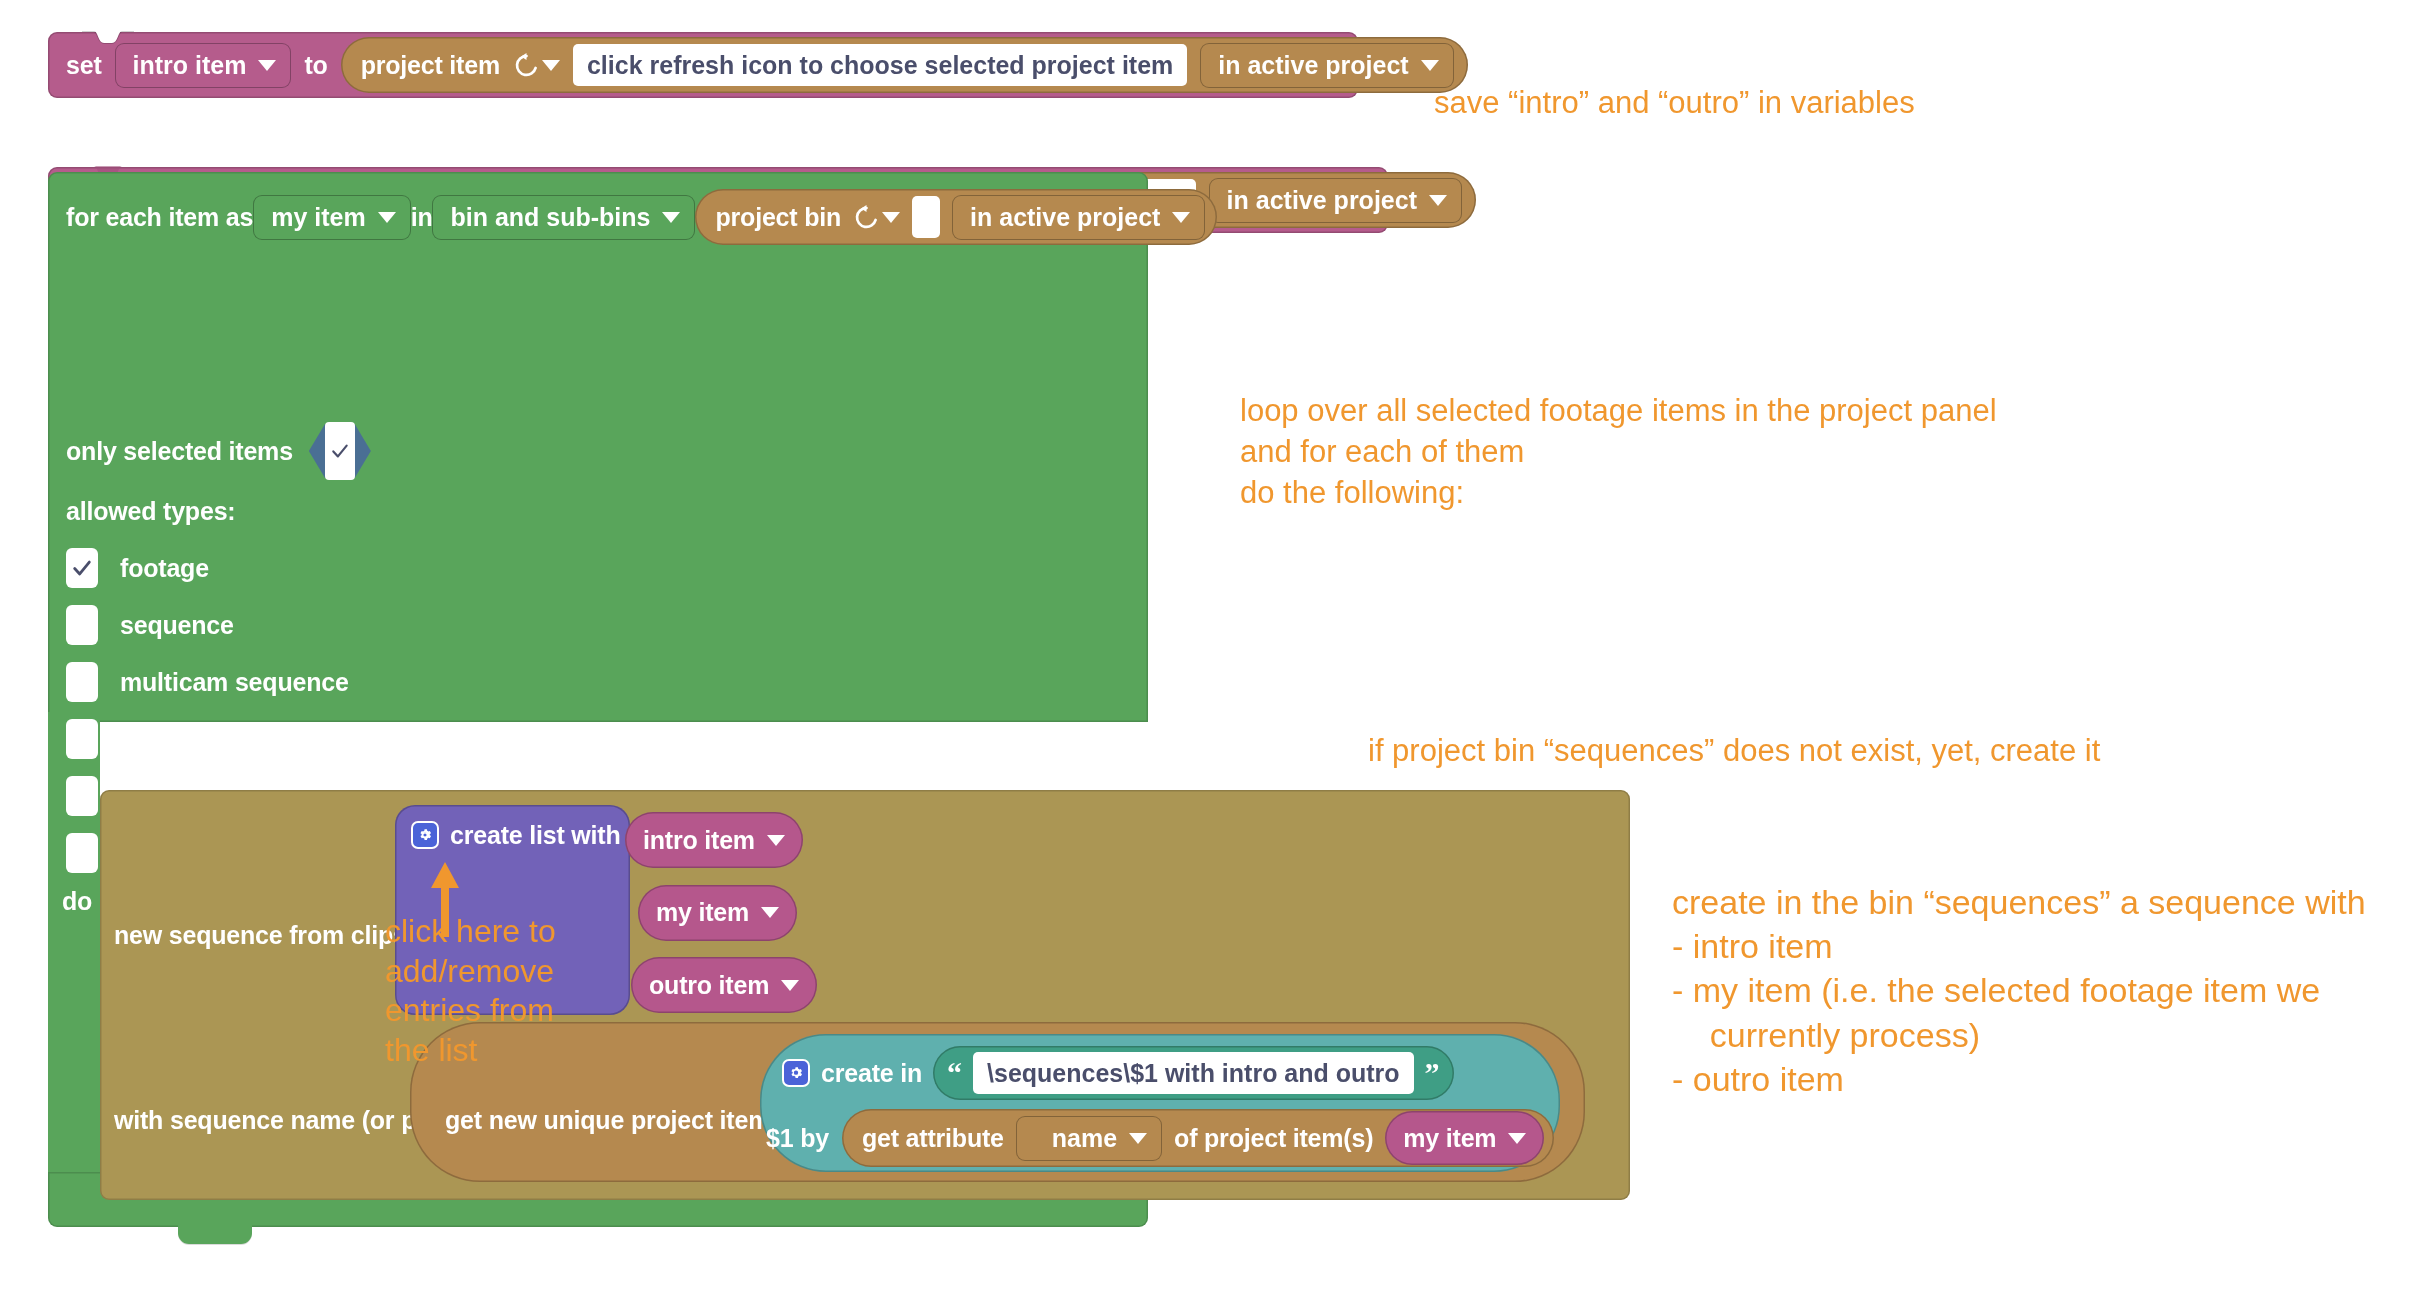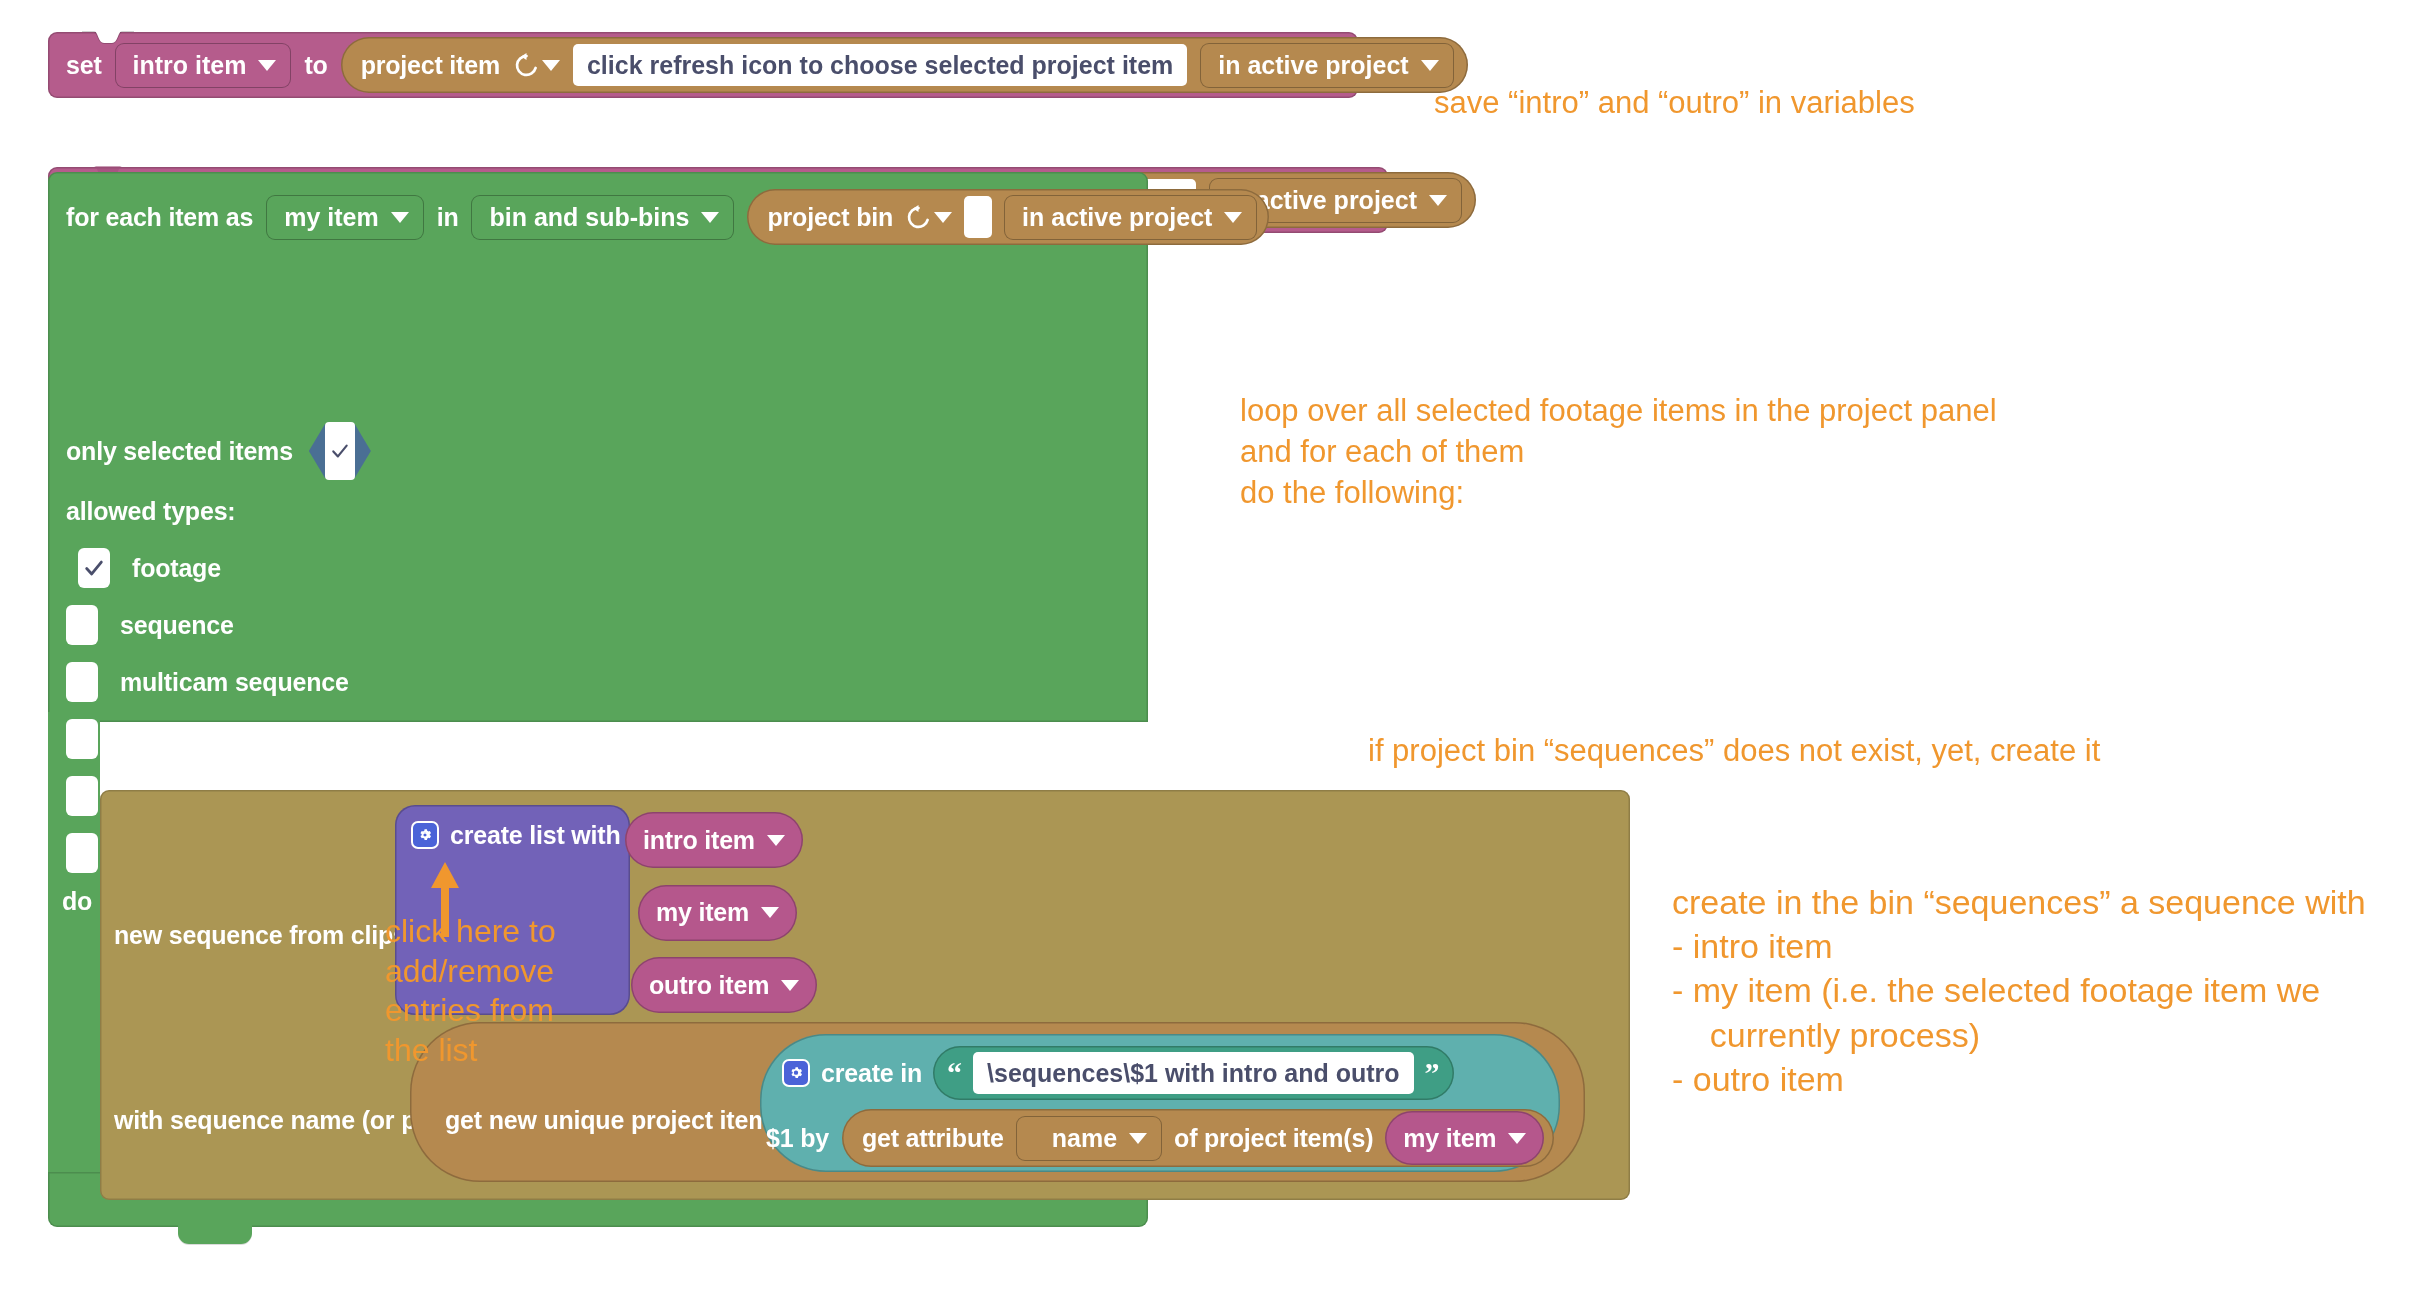--- a/index.html
+++ b/index.html
@@ -211,21 +211,21 @@
   <div class="blk" style="left:48px; top:172px; width:1100px; height:1070px;">
 
     <div style="position:absolute; left:0; top:0; width:1100px; height:550px; background:#59a55b; border-radius:9px 9px 0 0; box-shadow: inset 0 0 0 1.5px rgba(0,0,0,.14);"></div>
 
     <div style="position:absolute; left:0; top:540px; width:52px; height:470px; background:#59a55b;"></div>
 
     <div style="position:absolute; left:0; top:1000px; width:1100px; height:55px; background:#59a55b; border-radius:0 0 9px 9px; box-shadow: inset 0 0 0 1.5px rgba(0,0,0,.14);"></div>
 
     <div style="position:absolute; left:130px; top:1053px; width:74px; height:19px; background:#59a55b; border-radius:0 0 11px 11px; box-shadow: 0 1px 0 rgba(0,0,0,.14);"></div>
 
-    <div class="row" style="position:absolute; left:18px; top:14px; height:62px; gap:13px;justify-content:center;">
+    <div class="row" style="position:absolute; left:18px; top:14px; height:62px; justify-content:center;">
       <span class="lbl">for each item as</span>
       <span class="field c-loop">
         <span>my item</span>
         <i class="caret"></i>
       </span>
       <span class="lbl">in</span>
       <span class="field c-loop">
         <span>bin and sub-bins</span>
         <i class="caret"></i>
       </span>
@@ -255,21 +255,21 @@
               <path d="M4 12.5 L9.5 18.5 L20 5.5" fill="none" stroke="#4a4e6b" stroke-width="2.6" stroke-linecap="round" stroke-linejoin="round"></path>
             </svg>
         </span>
       </span>
     </div>
 
     <div style="position:absolute; left:18px; top:327px;">
       <div class="lbl">allowed types:</div>
     </div>
     <div id="allowed-types-list" style="position:absolute; left:18px; top:376px; display:flex; flex-direction:column; gap:17px;">
-        <div class="row" style="gap: 22px; margin-left: 12px;">
+        <div class="row" style="gap: 22px;">
           <span class="cbox">
             <svg viewBox="0 0 24 24">
               <path d="M4 12.5 L9.5 18.5 L20 5.5" fill="none" stroke="#4a4e6b" stroke-width="3" stroke-linecap="round" stroke-linejoin="round"></path>
             </svg>
           </span>
           <span class="lbl">footage</span>
         </div>
         <div class="row" style="gap: 22px;">
           <span class="cbox"></span>
           <span class="lbl">sequence</span>

